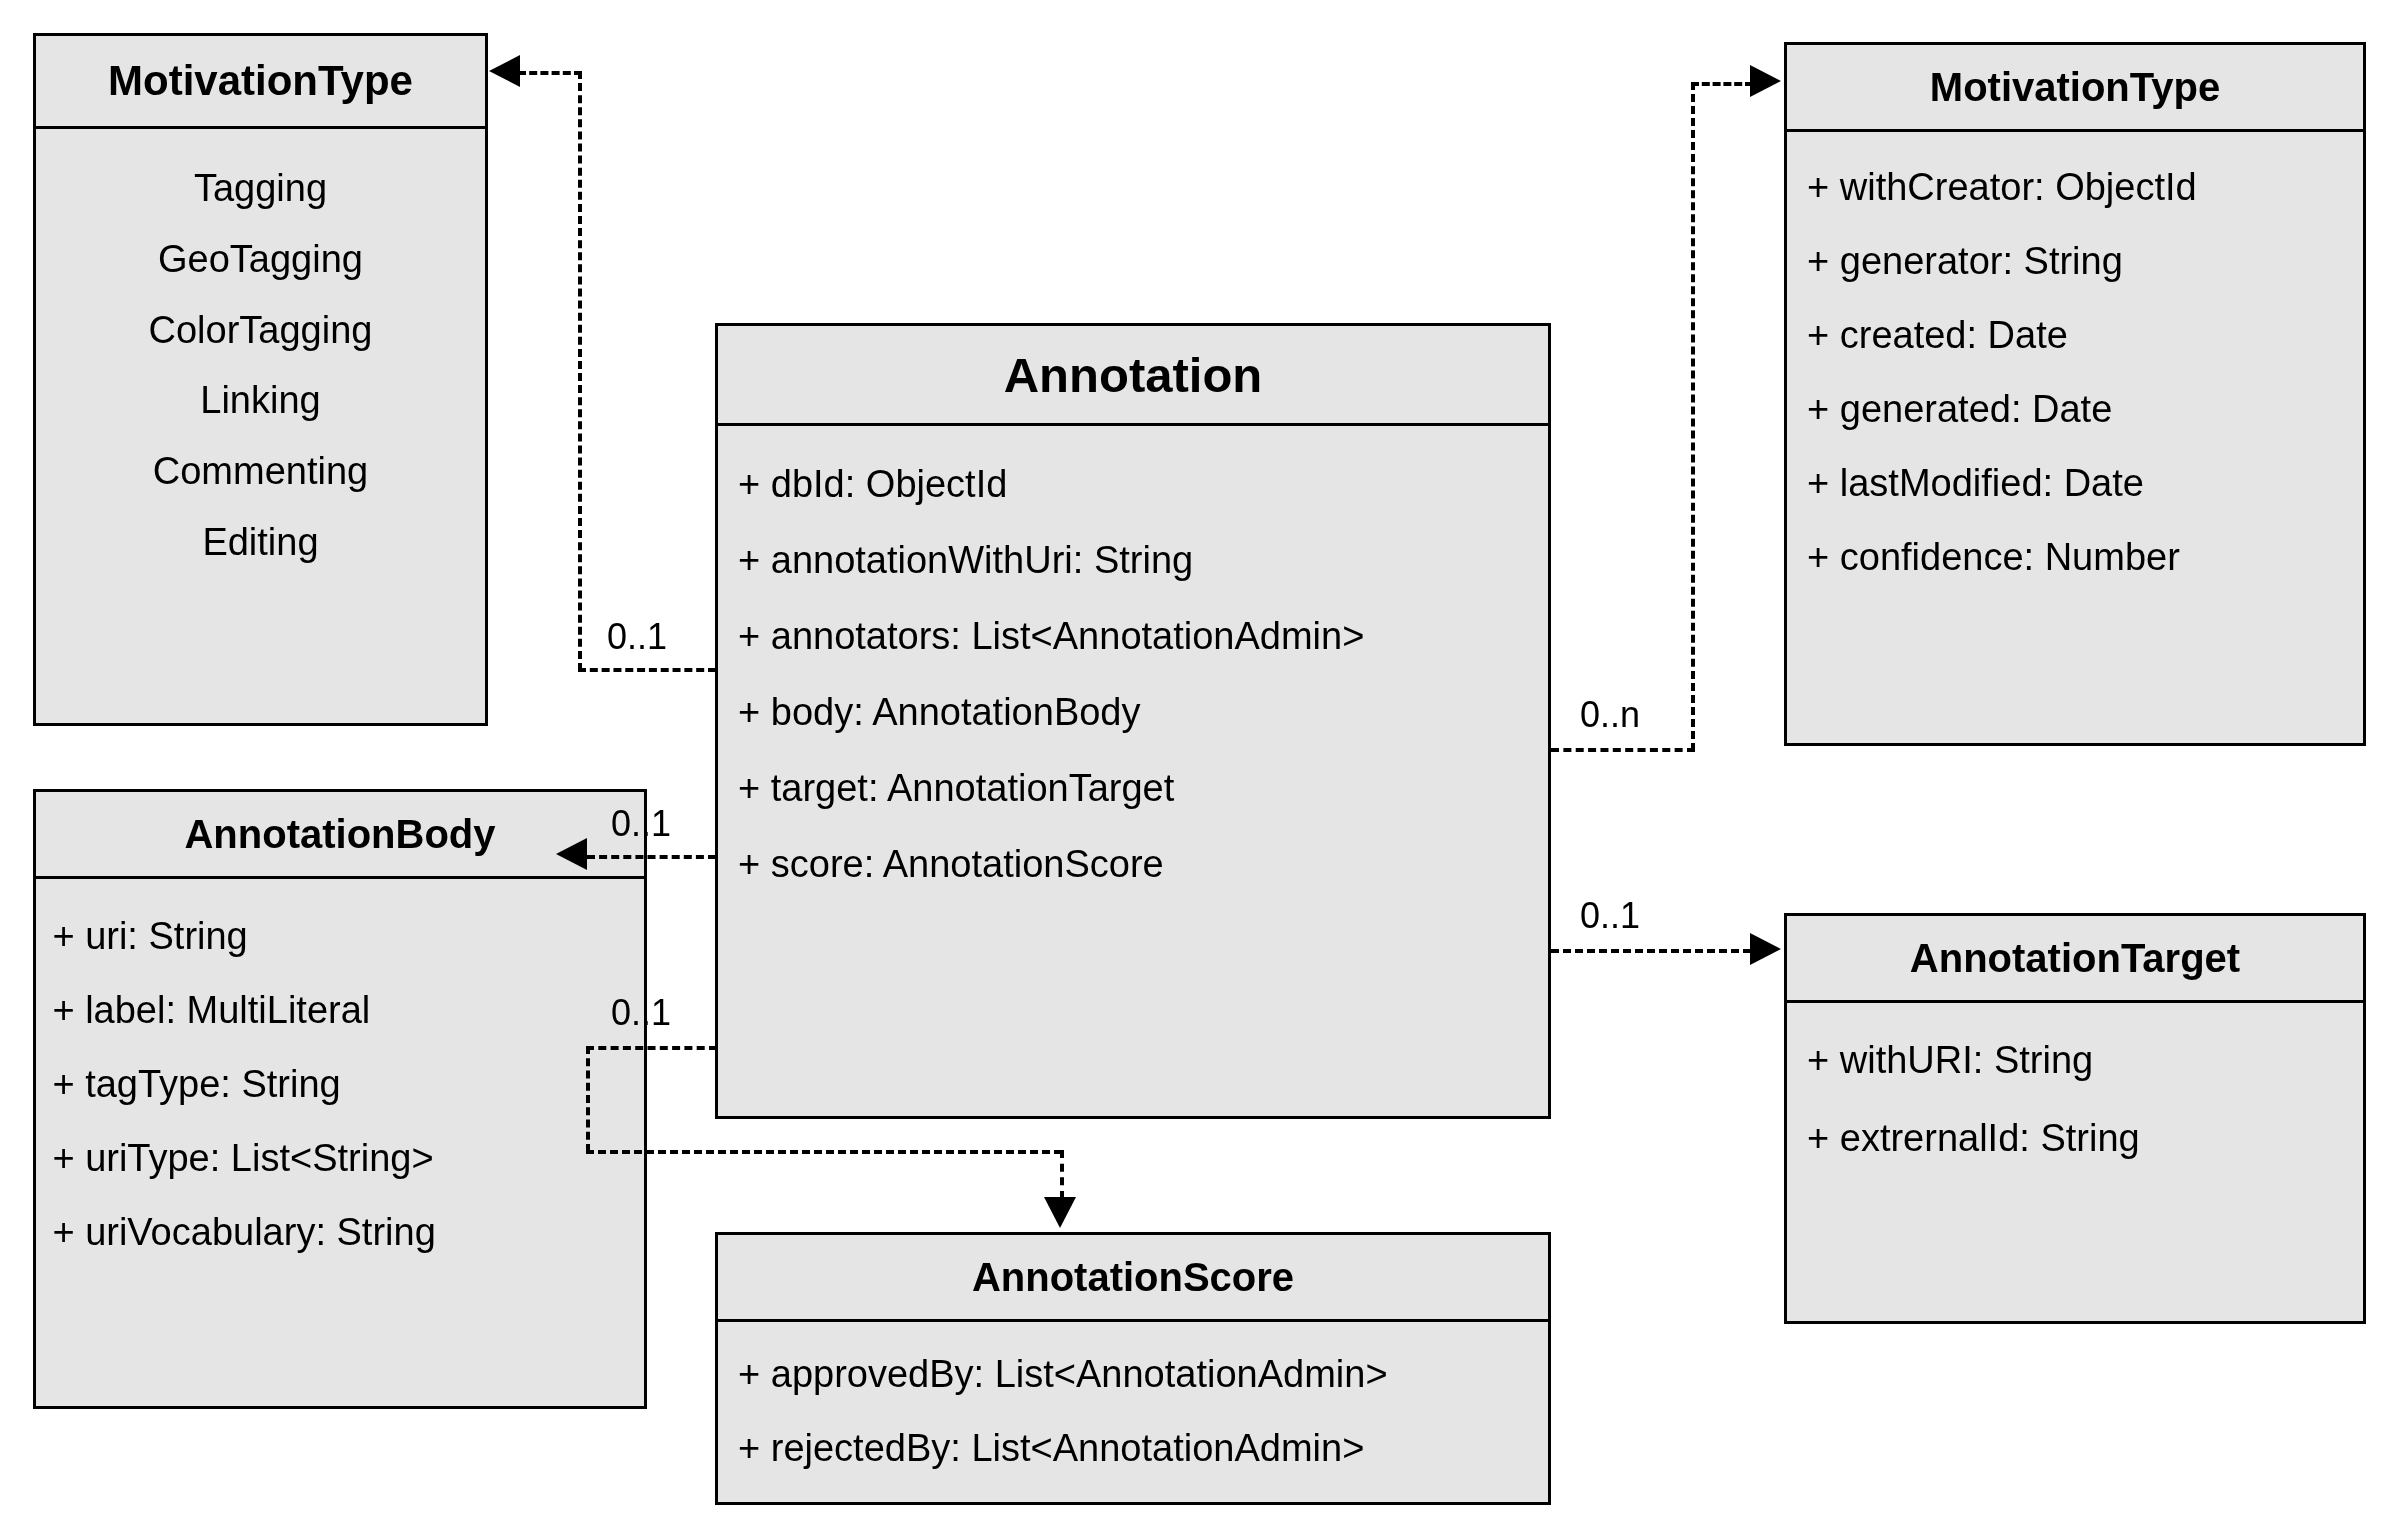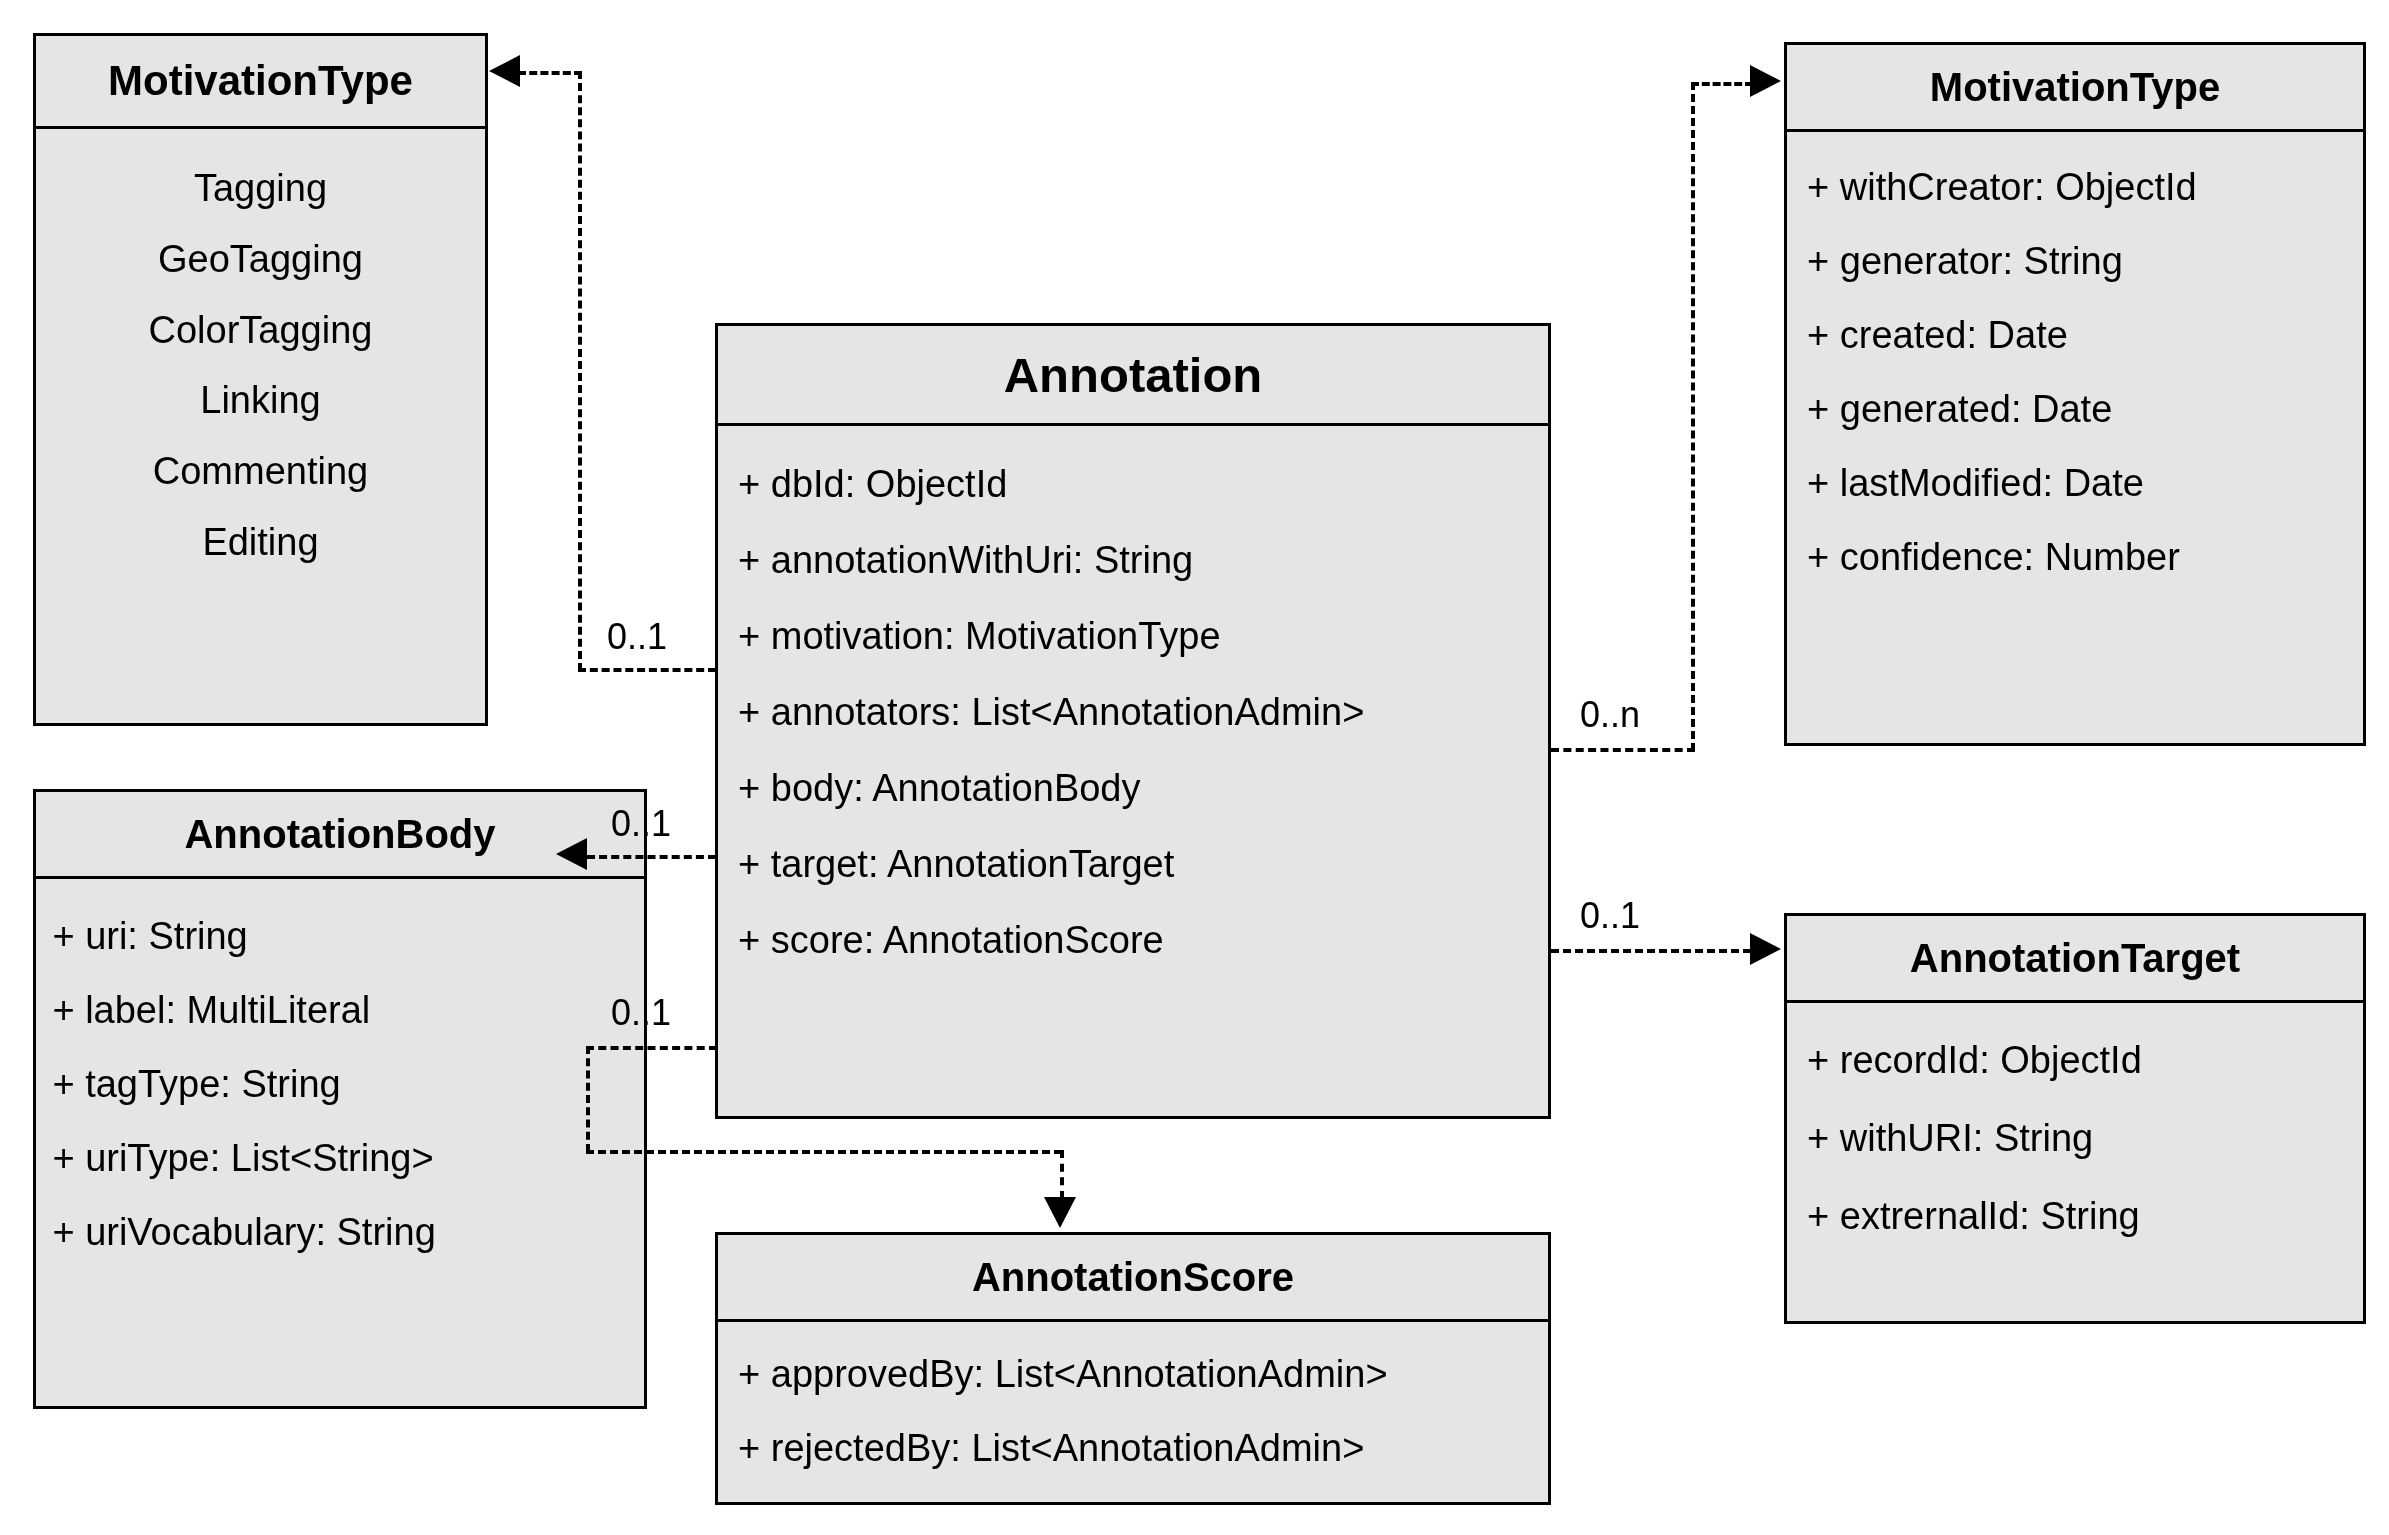--- a/index.html
+++ b/index.html
@@ -165,21 +165,20 @@
       <div class="uml-attr">+ uriType: List&lt;String&gt;</div>
       <div class="uml-attr">+ uriVocabulary: String</div>
     </div>
   </div>
 
   <div class="uml-class" id="annotation">
     <div class="uml-class-title">Annotation</div>
     <div class="uml-class-body attrs-left">
       <div class="uml-attr">+ dbId: ObjectId</div>
       <div class="uml-attr">+ annotationWithUri: String</div>
-      <div class="uml-attr">+ motivation: MotivationType</div>
       <div class="uml-attr">+ annotators: List&lt;AnnotationAdmin&gt;</div>
       <div class="uml-attr">+ body: AnnotationBody</div>
       <div class="uml-attr">+ target: AnnotationTarget</div>
       <div class="uml-attr">+ score: AnnotationScore</div>
     </div>
   </div>
 
   <div class="uml-class" id="annotation-score">
     <div class="uml-class-title">AnnotationScore</div>
     <div class="uml-class-body attrs-left">
@@ -196,21 +195,20 @@
       <div class="uml-attr">+ created: Date</div>
       <div class="uml-attr">+ generated: Date</div>
       <div class="uml-attr">+ lastModified: Date</div>
       <div class="uml-attr">+ confidence: Number</div>
     </div>
   </div>
 
   <div class="uml-class" id="annotation-target">
     <div class="uml-class-title">AnnotationTarget</div>
     <div class="uml-class-body attrs-left">
-      <div class="uml-attr">+ recordId: ObjectId</div>
       <div class="uml-attr">+ withURI: String</div>
       <div class="uml-attr">+ extrernalId: String</div>
     </div>
   </div>
 
   <div class="conn-h" style="left:578px; top:668px; width:138px;"></div>
   <div class="conn-v" style="left:578px; top:71px; height:600px;"></div>
   <div class="conn-h" style="left:518px; top:71px; width:64px;"></div>
   <div class="arrow arrow-left" style="left:489px; top:55px;"></div>
   <div class="mult" style="left:607px; top:619px;">0..1</div>

